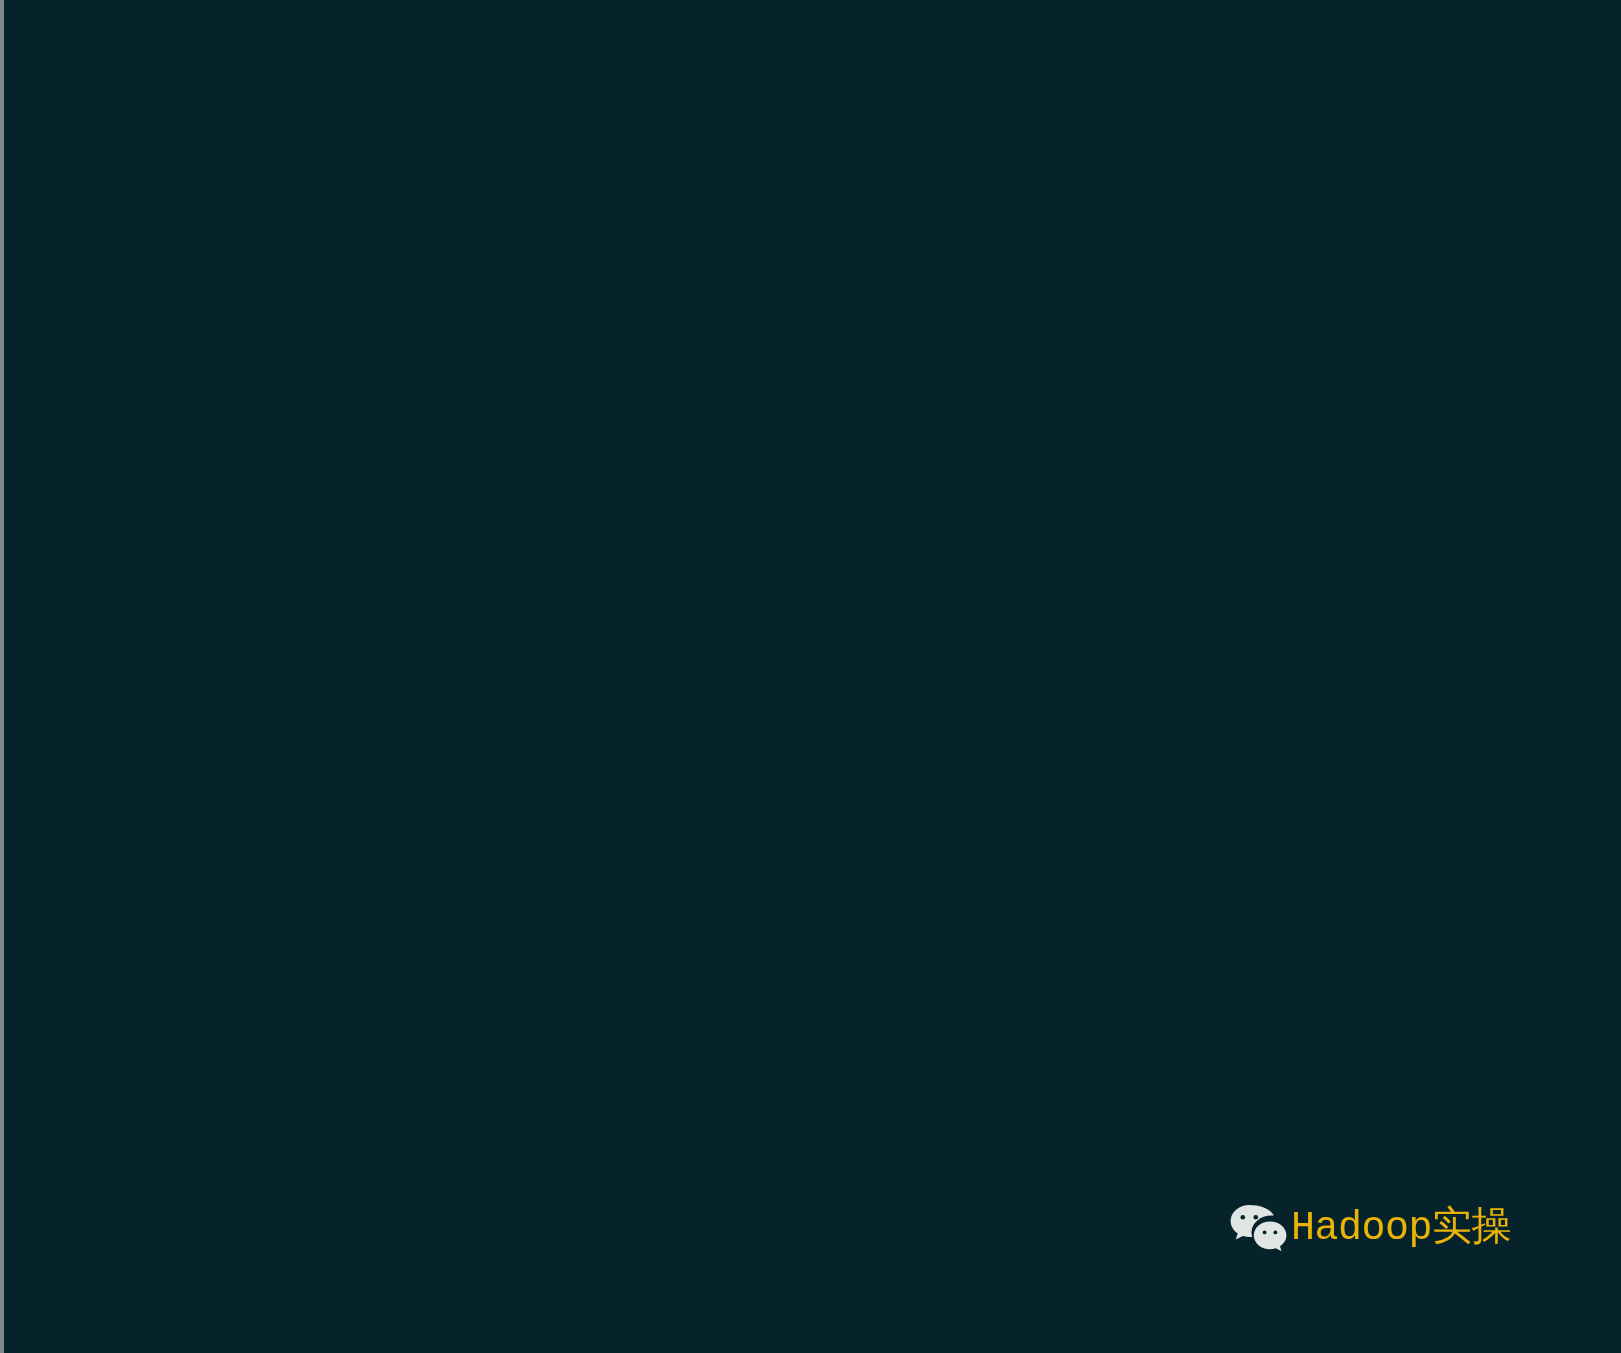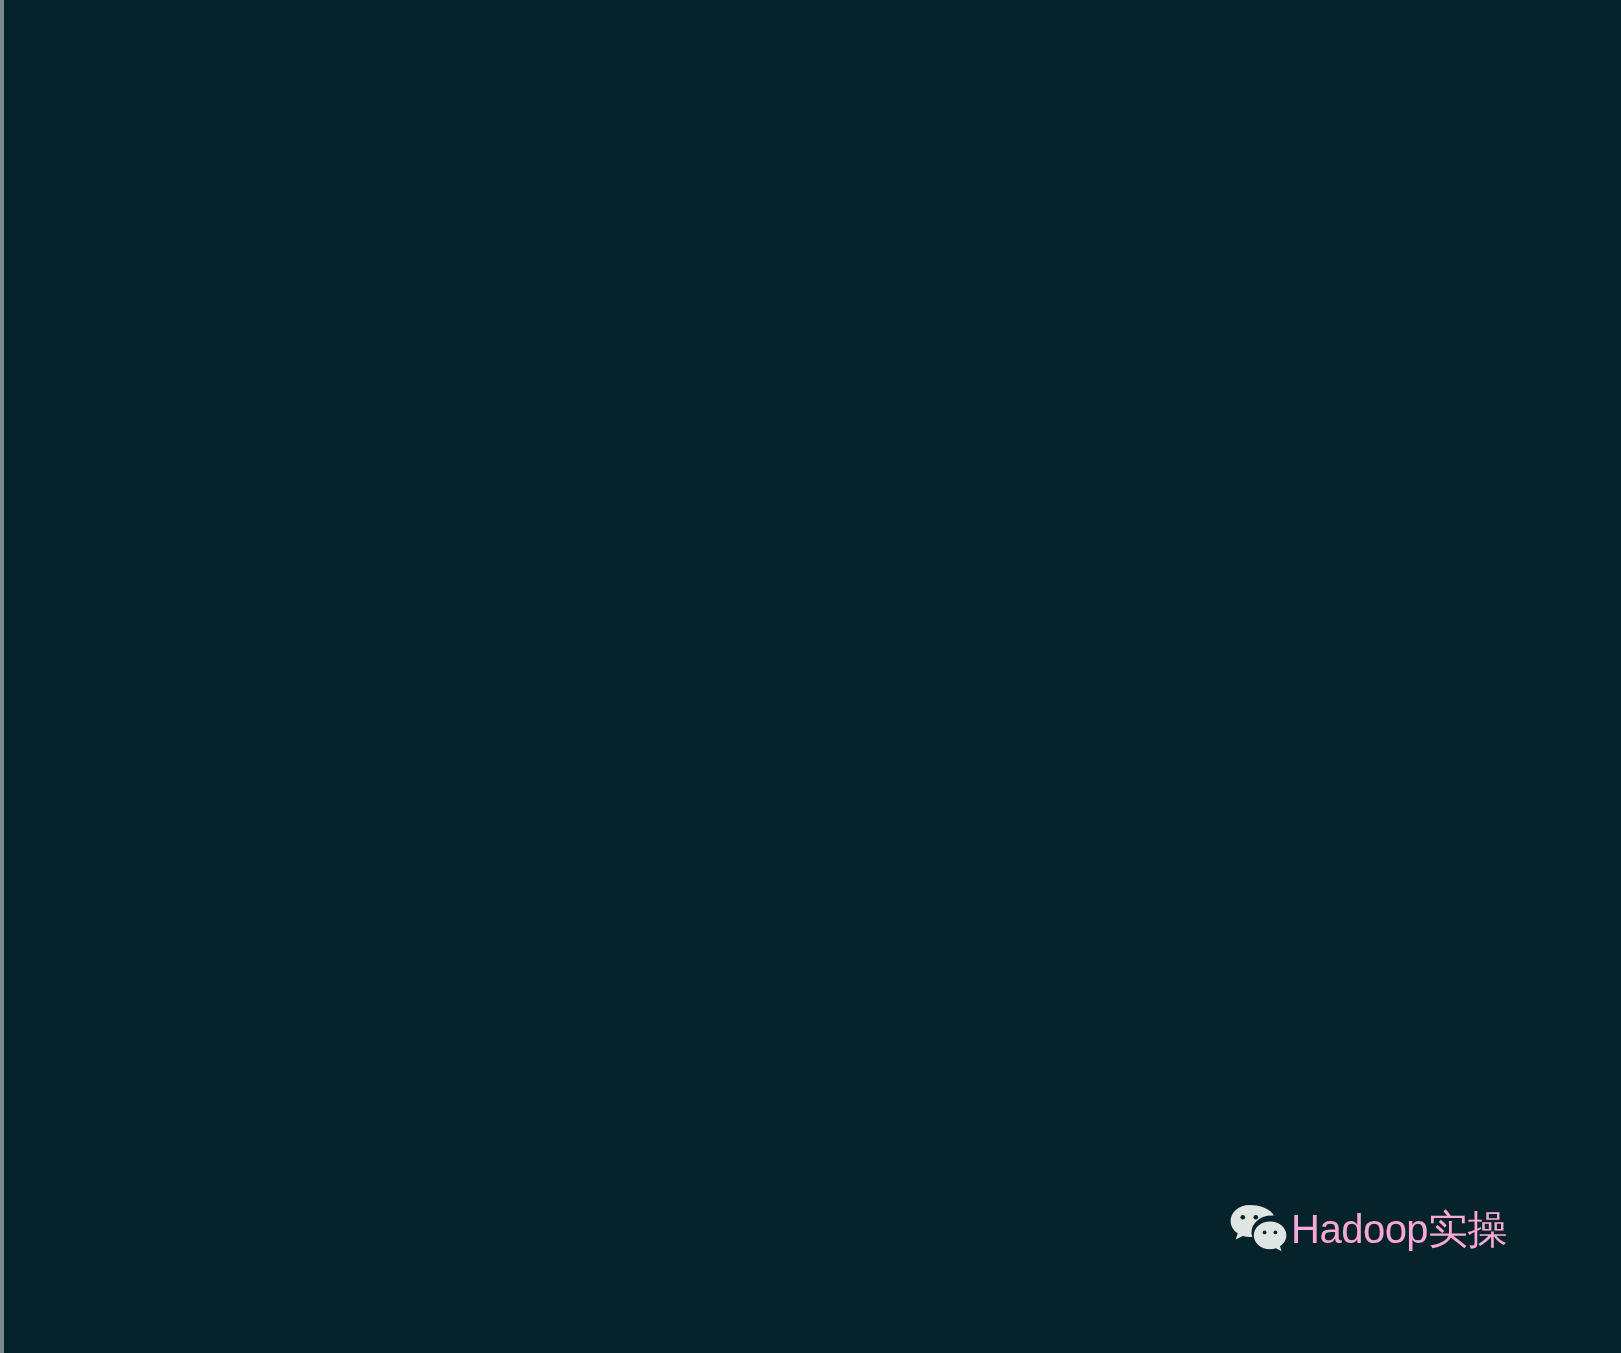--- a/index.html
+++ b/index.html
@@ -47,23 +47,23 @@
     user-select: none;
   }
   #wm-logo {
     width: 58px;
     height: 52px;
     position: relative;
     flex: none;
     margin-right: 4px;
   }
   #wm-text {
-    font-family: Liberation Sans, sans-serif;
+    font-family: Liberation Mono, monospace;
     font-size: 40px;
-    color: #f9a8d4;
+    color: #eab308;
     line-height: 1;
     letter-spacing: -0.5px;
     white-space: nowrap;
   }
 </style>
 </head>
 <body>
 
 <div id="terminal">
 

